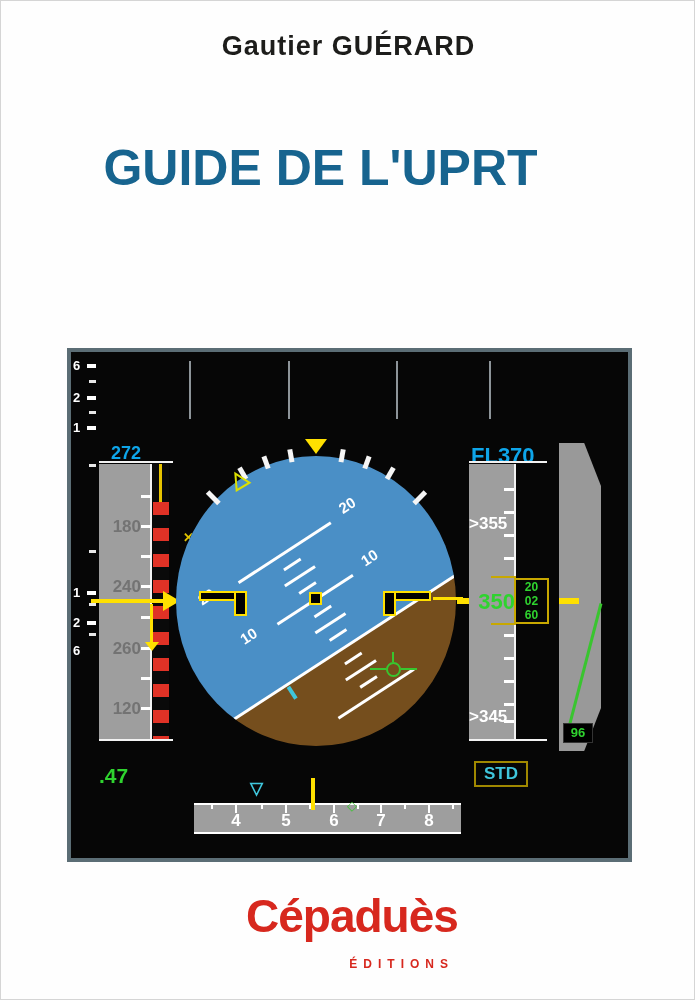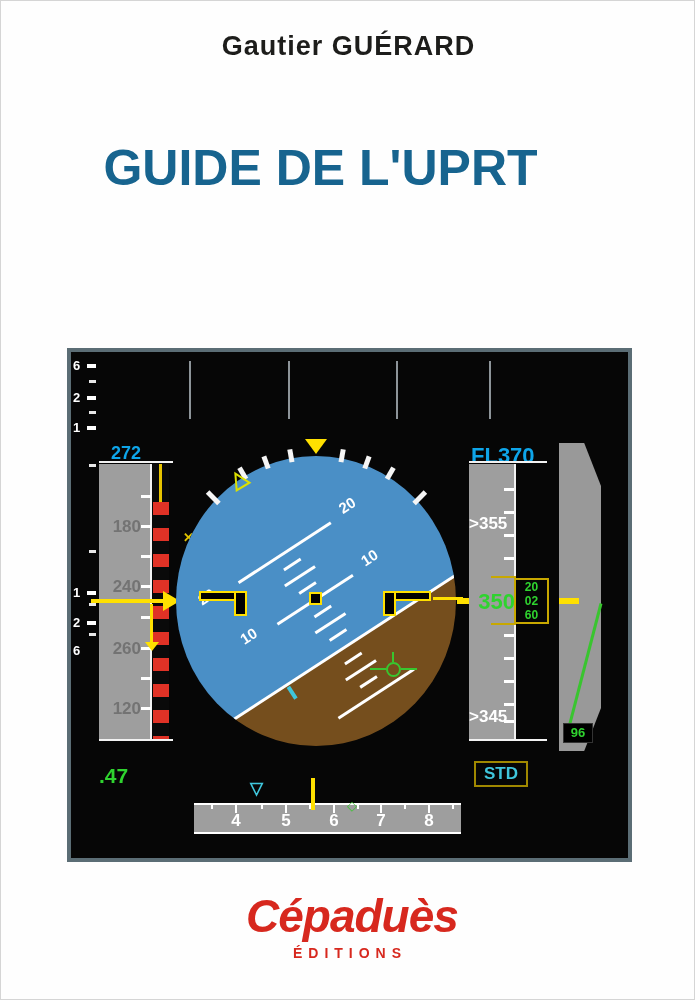--- a/index.html
+++ b/index.html
@@ -77,23 +77,23 @@
   .hdg-tape{left:123px;top:451px;width:267px;height:31px;background:#9e9e9e;
      border-top:2px solid #fff;border-bottom:2px solid #fff;}
   .hdg-lbl{top:459px;font-size:17px;font-weight:bold;color:#fff;transform:translateX(-50%);}
   .hdg-maj{top:451px;width:2px;height:10px;background:#fff;}
   .hdg-min{top:451px;width:2px;height:6px;background:#fff;}
   .lubber{left:240px;top:426px;width:4px;height:32px;background:#ffe000;}
   .sel-hdg{left:179px;top:426px;color:#3fc6dc;font-size:17px;font-weight:bold;}
   .trk-dia{left:276px;top:446px;color:#39c52f;font-size:13px;}
   
   .pub{left:245px;top:888px;width:210px;text-align:center;}
-  .pub-name{font-size:46px;font-weight:bold;font-style:italic;color:#d7281e;letter-spacing:-1px;}
-  .pub-tag{display:block;text-align:center;font-size:14px;letter-spacing:6px;color:#d7281e;
-     margin-top:2px;padding-right:2px;font-weight:600;}
+  .pub-name{font-size:46px;font-weight:bold;color:#d7281e;letter-spacing:-1px;}
+  .pub-tag{display:block;text-align:right;font-size:12px;letter-spacing:6px;color:#d7281e;
+     margin-top:14px;padding-right:2px;font-weight:600;}
 </style>
 </head>
 <body>
 
 <div class="cover">
 
   <div class="abs author">Gautier GUÉRARD</div>
   <div class="abs title">GUIDE DE L'UPRT</div>
 
   <div class="abs pfd">

